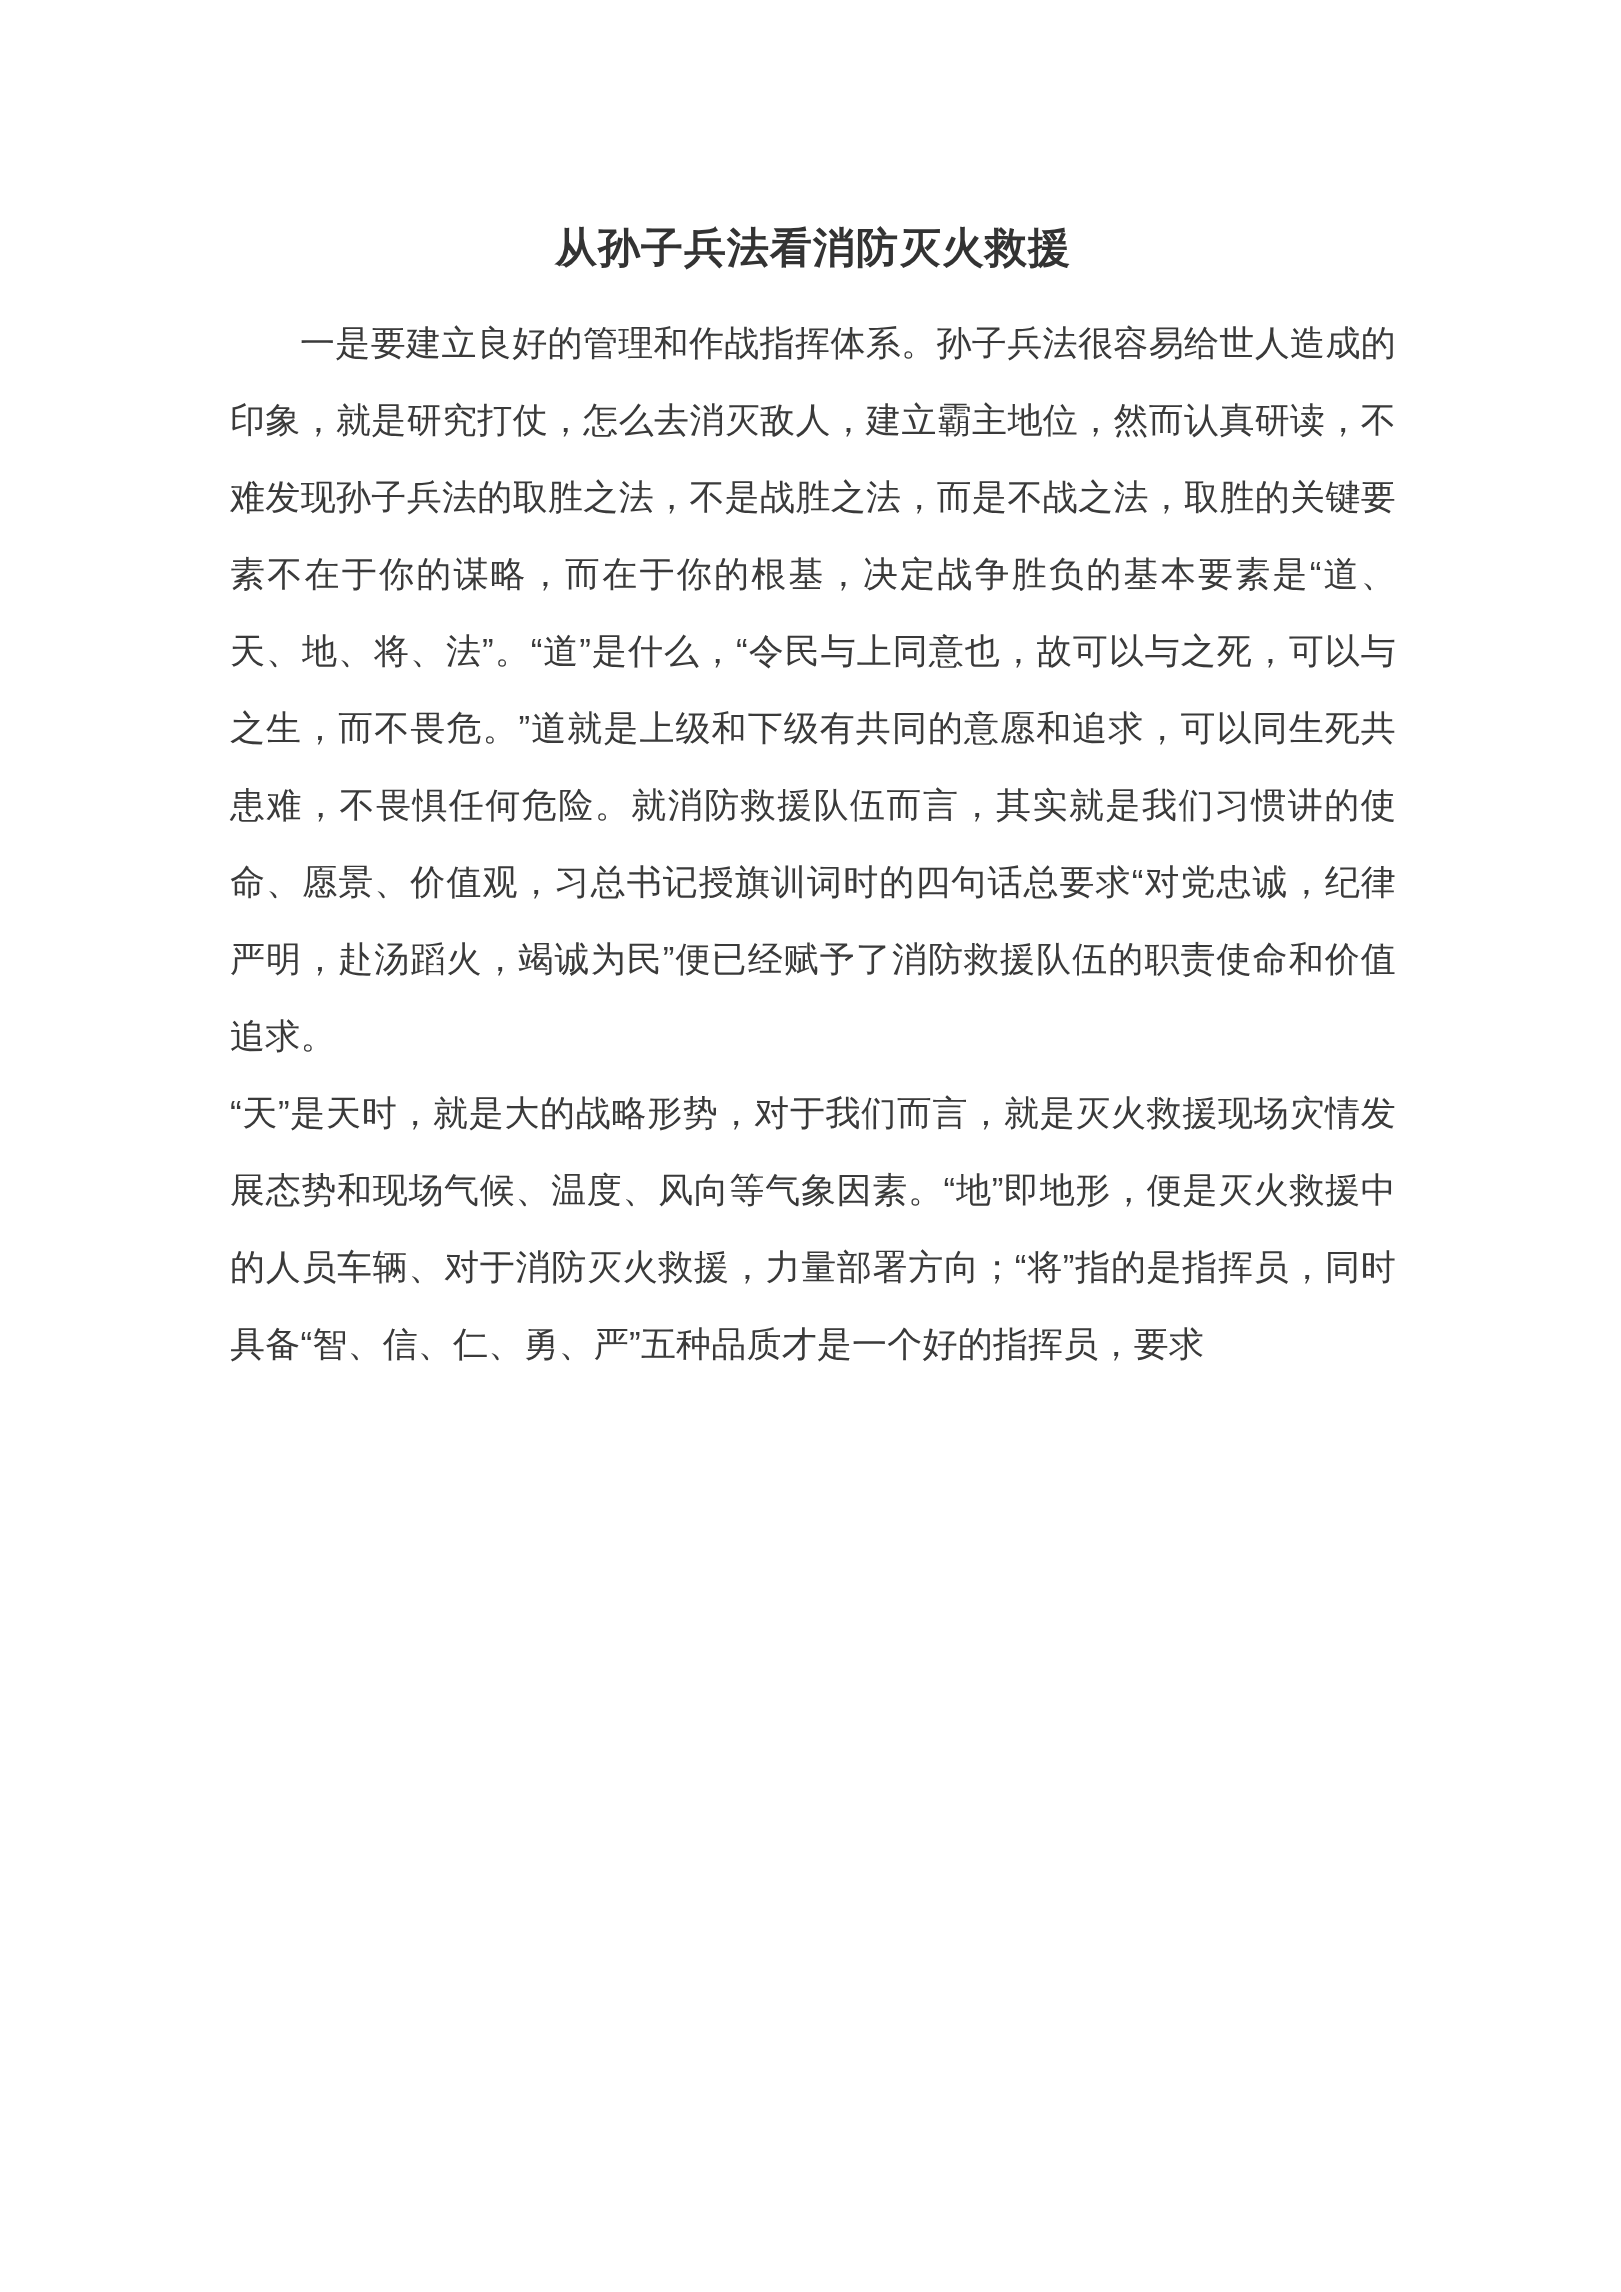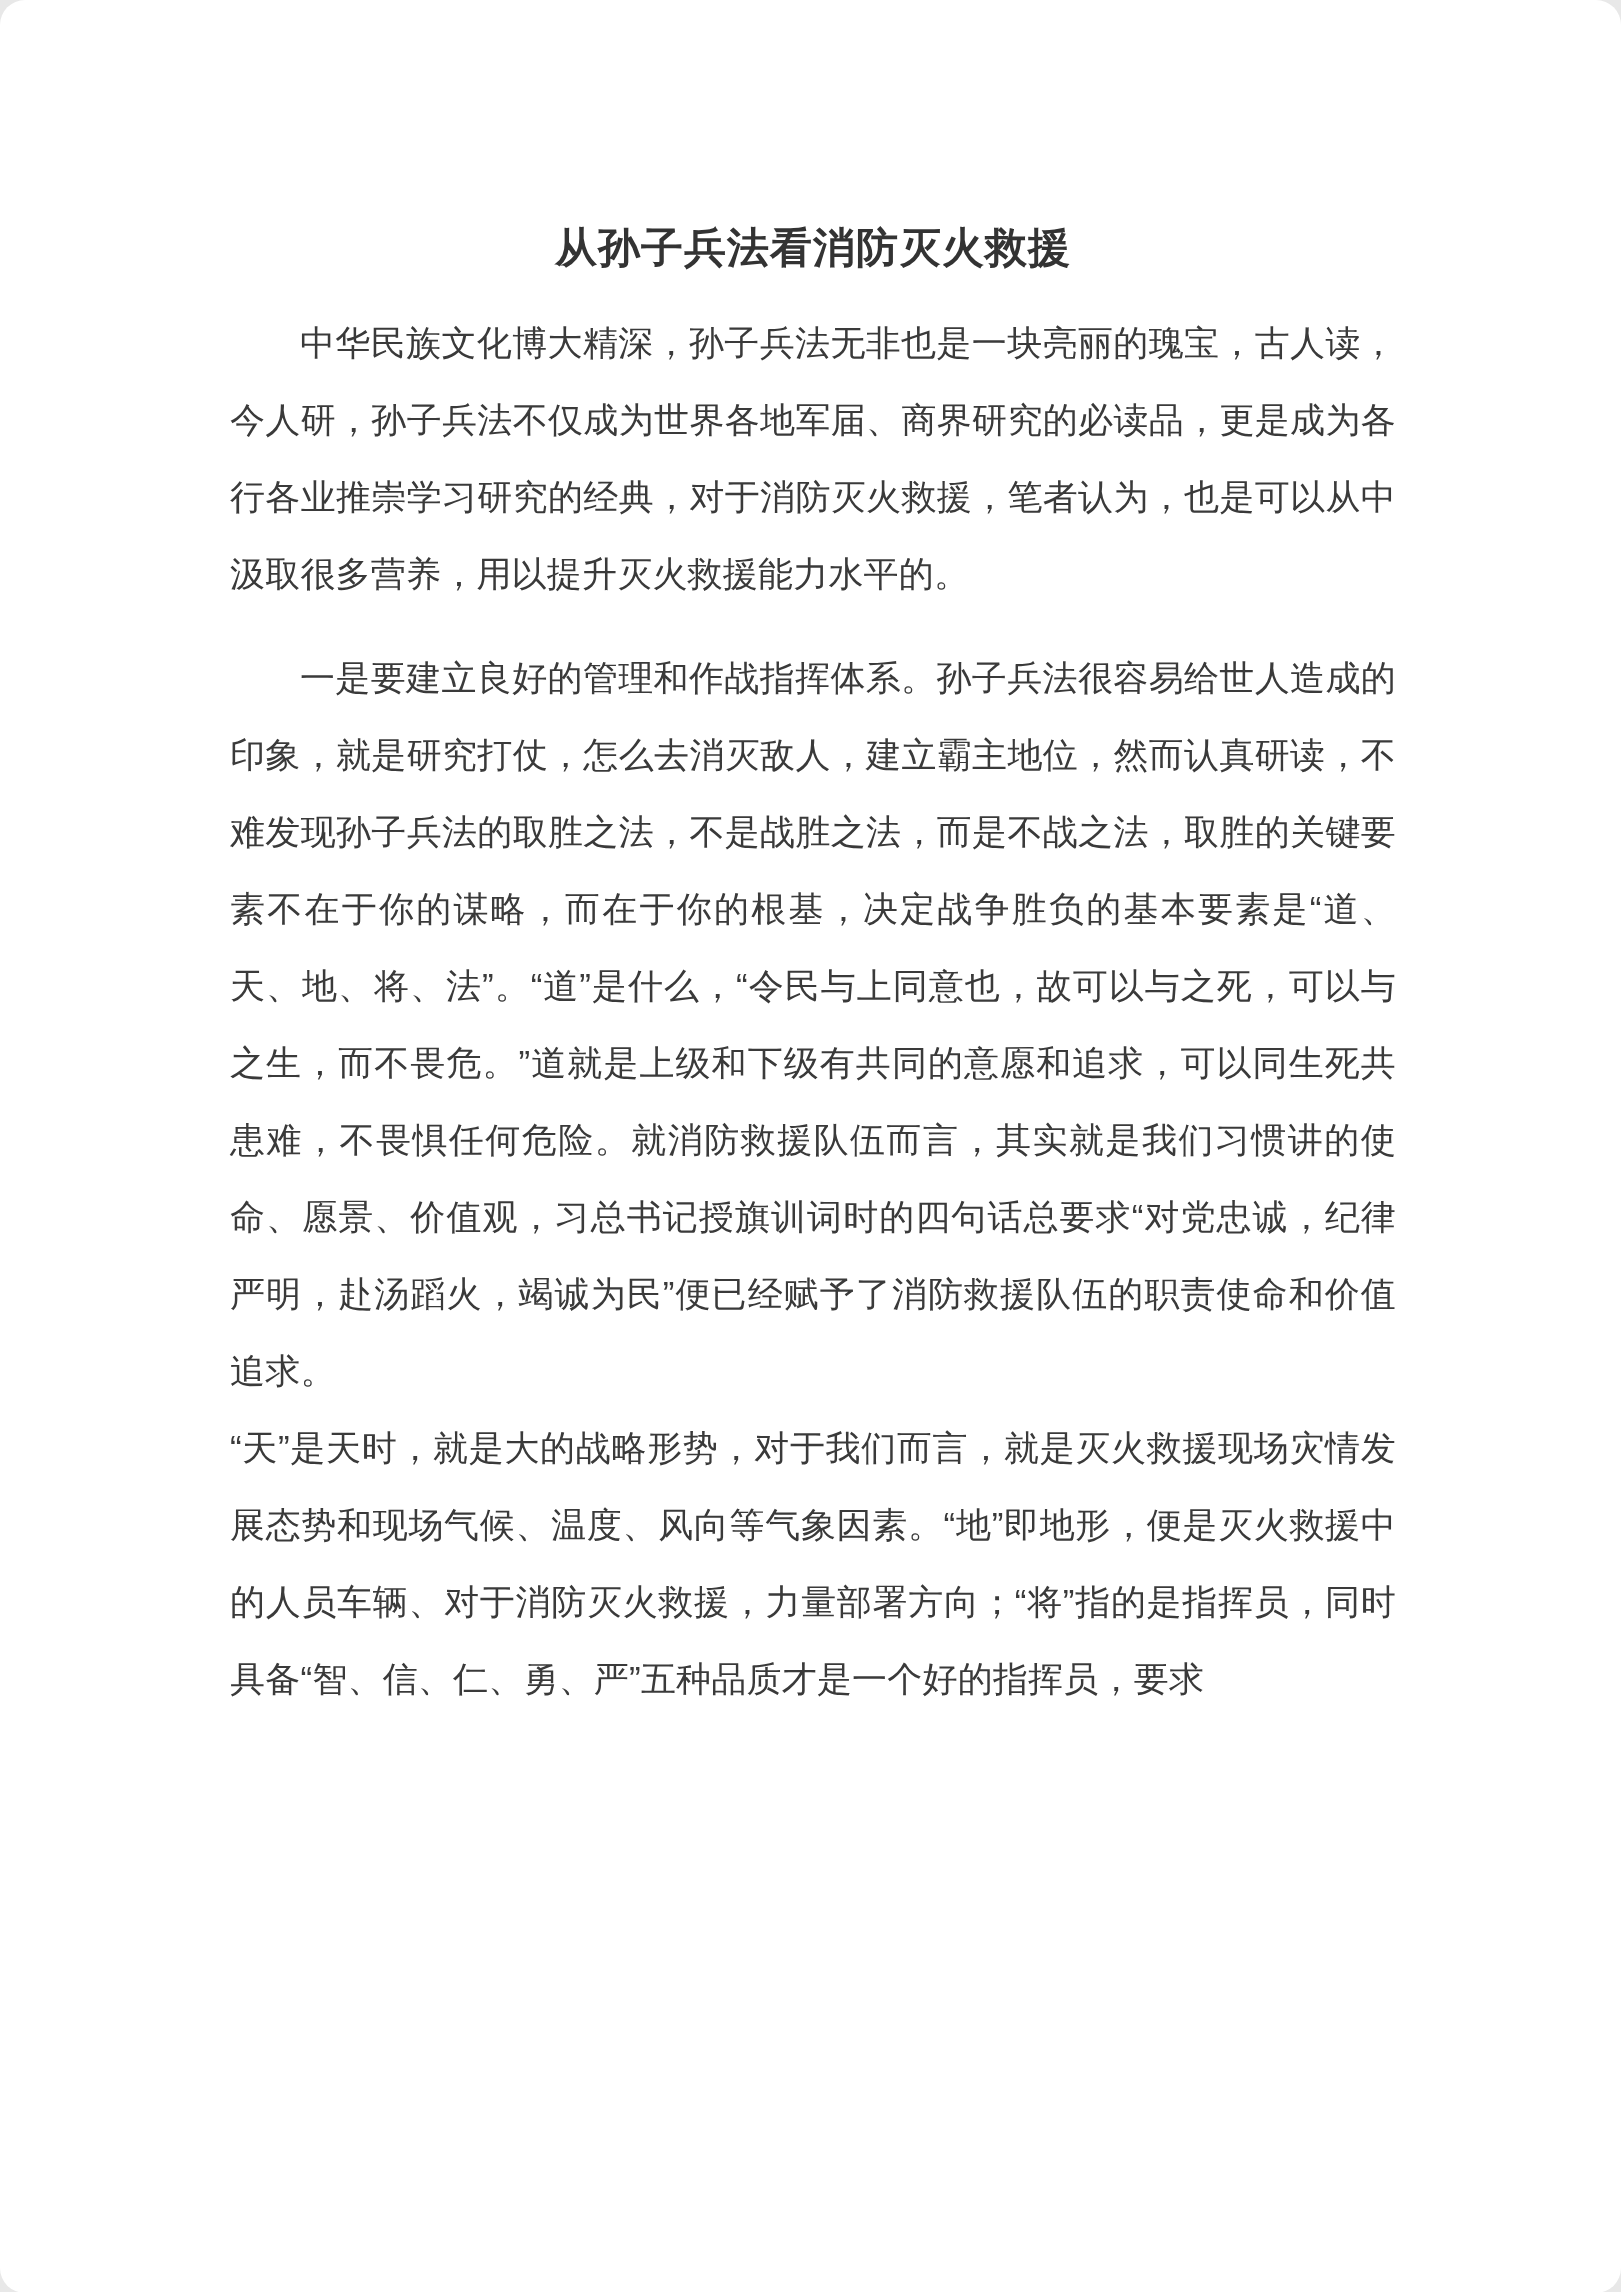--- a/index.html
+++ b/index.html
@@ -11,21 +11,20 @@
     font-family: "Liberation Sans", "DejaVu Sans", sans-serif;
   }
   .page {
     position: relative;
     width: 1621px;
     height: 2293px;
     background: #ffffff;
     margin: 0 auto;
     overflow: hidden;
     box-sizing: border-box;
-    border-radius: 25px;
   }
   .page-inner {
     position: absolute;
     left: 230px;
     top: 0;
     width: 1166px;
     height: 2293px;
   }
   .doc-title {
     text-align: center;
@@ -65,20 +64,19 @@
 </style>
 </head>
 <body>
 
 <div class="page">
   <div class="page-inner">
 
     <h1 class="doc-title">从孙子兵法看消防灭火救援</h1>
 
     <div class="body-block">
-      <p class="para">中华民族文化博大精深，孙子兵法无非也是一块亮丽的瑰宝，古人读，今人研，孙子兵法不仅成为世界各地军届、商界研究的必读品，更是成为各行各业推崇学习研究的经典，对于消防灭火救援，笔者认为，也是可以从中汲取很多营养，用以提升灭火救援能力水平的。</p>
       <p class="para flow">一是要建立良好的管理和作战指挥体系。孙子兵法很容易给世人造成的印象，就是研究打仗，怎么去消灭敌人，建立霸主地位，然而认真研读，不难发现孙子兵法的取胜之法，不是战胜之法，而是不战之法，取胜的关键要素不在于你的谋略，而在于你的根基，决定战争胜负的基本要素是“道、天、地、将、法”。“道”是什么，“令民与上同意也，故可以与之死，可以与之生，而不畏危。”道就是上级和下级有共同的意愿和追求，可以同生死共患难，不畏惧任何危险。就消防救援队伍而言，其实就是我们习惯讲的使命、愿景、价值观，习总书记授旗训词时的四句话总要求“对党忠诚，纪律严明，赴汤蹈火，竭诚为民”便已经赋予了消防救援队伍的职责使命和价值追求。</p>
       <p class="para flow tight">“天”是天时，就是大的战略形势，对于我们而言，就是灭火救援现场灾情发展态势和现场气候、温度、风向等气象因素。“地”即地形，便是灭火救援中的人员车辆、对于消防灭火救援，力量部署方向；“将”指的是指挥员，同时具备“智、信、仁、勇、严”五种品质才是一个好的指挥员，要求</p>
     </div>
 
   </div>
 </div>
 
 
 </body></html>

